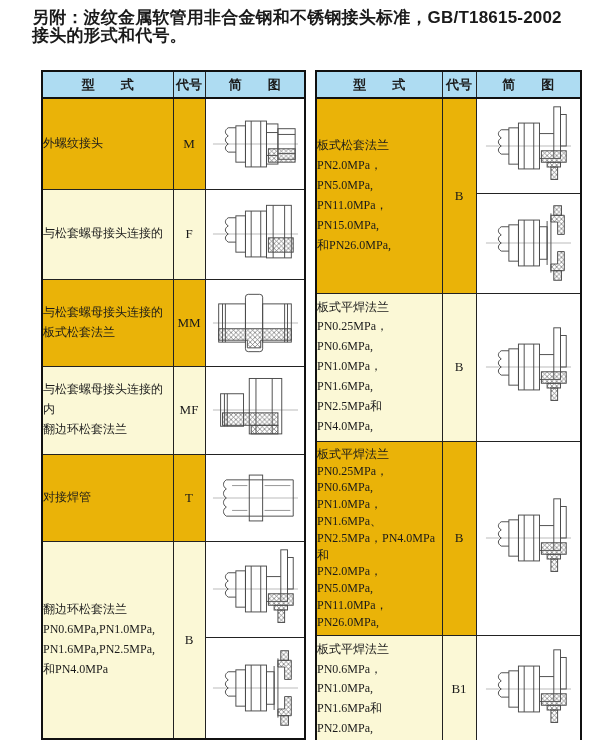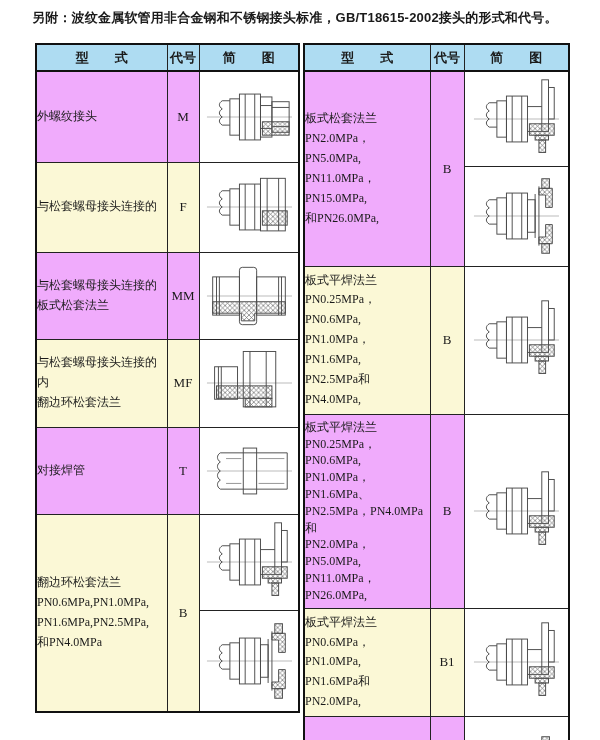--- a/index.html
+++ b/index.html
@@ -3,24 +3,24 @@
 <meta charset="utf-8">
 <style>
   html,body{margin:0;padding:0;}
   body{
     width:600px;height:740px;background:#ffffff;color:#1a1a1a;
     font-family:"Liberation Serif",serif;overflow:hidden;
   }
   .page{padding:9px 35px 0 35px;}
   .title{
     font-family:"Liberation Sans",sans-serif;font-weight:bold;
-    font-size:13px;line-height:18px;margin:0 0 16px -3px;letter-spacing:.2px;
+    font-size:17px;line-height:18px;margin:0 0 25px -3px;letter-spacing:.2px;
   }
   .tables{display:flex;gap:3px;align-items:flex-start;}
-  table{border-collapse:collapse;table-layout:fixed;border:2px solid #111;background:#f0abfc;}
+  table{border-collapse:collapse;table-layout:fixed;border:2px solid #111;background:#eab308;margin-left:6px;}
   td,th{border:1px solid #222;padding:0;overflow:hidden;}
   th{
     background:#aedcf2;height:25px;
     font-family:"Liberation Sans",sans-serif;font-size:13px;font-weight:bold;
     border-bottom:2px solid #111;
   }
   .type{
     white-space:pre-line;font-size:12px;line-height:1.66;
     padding:4px 4px 4px 0;vertical-align:middle;text-align:left;
   }

